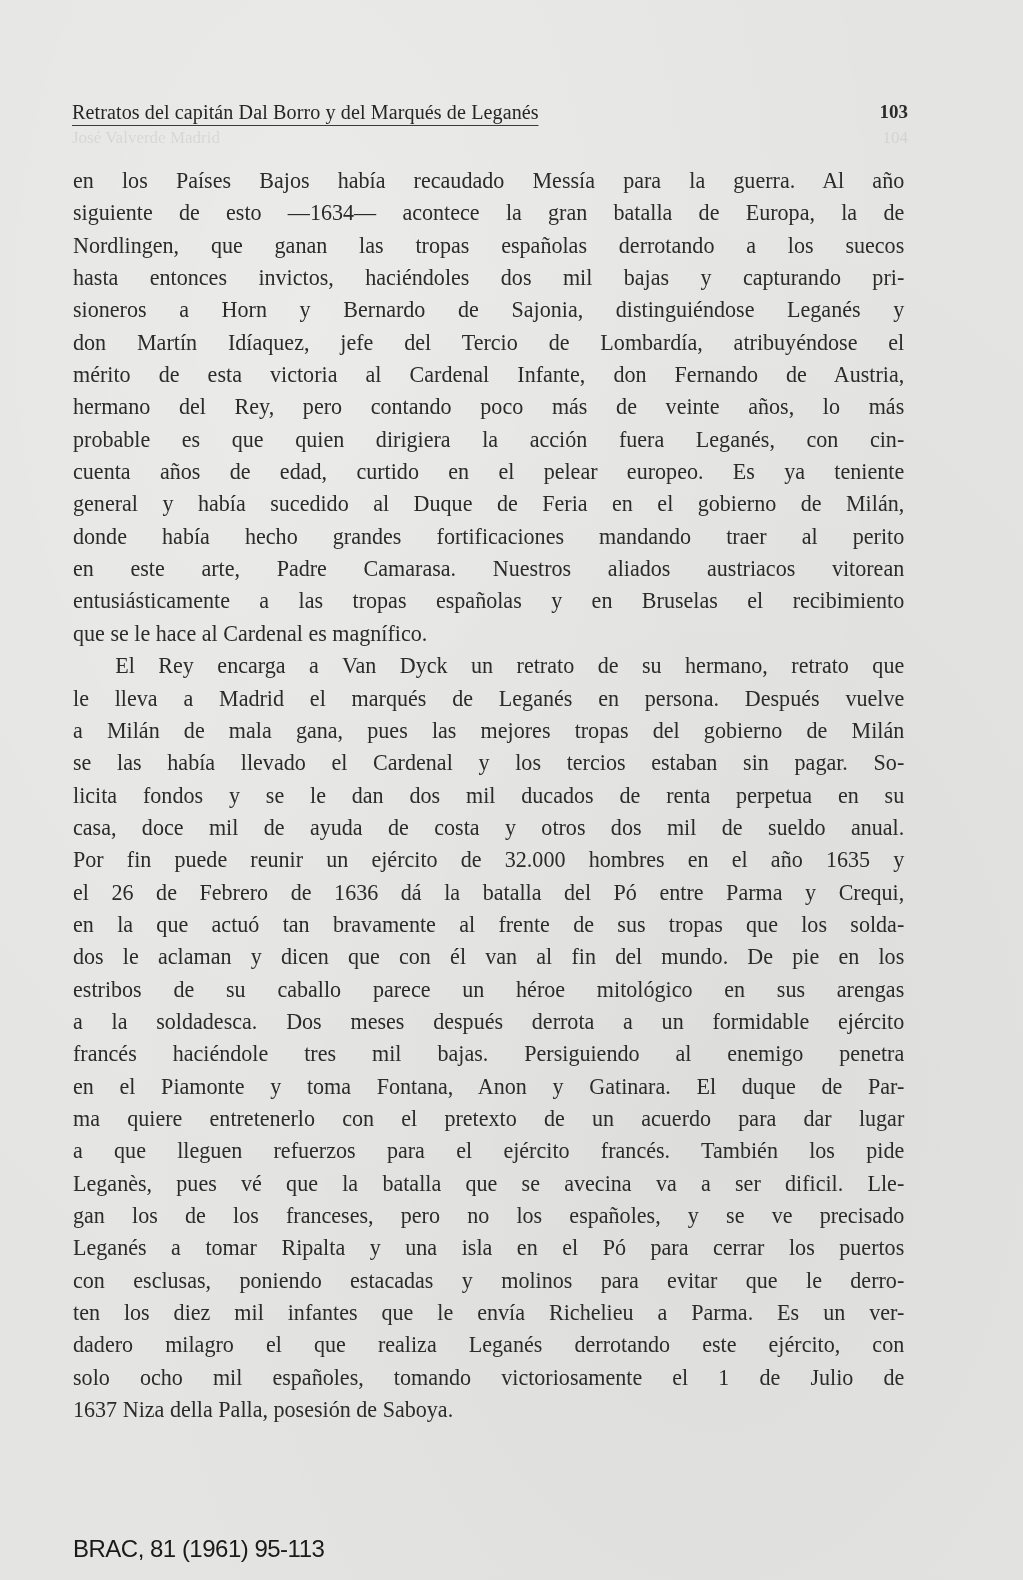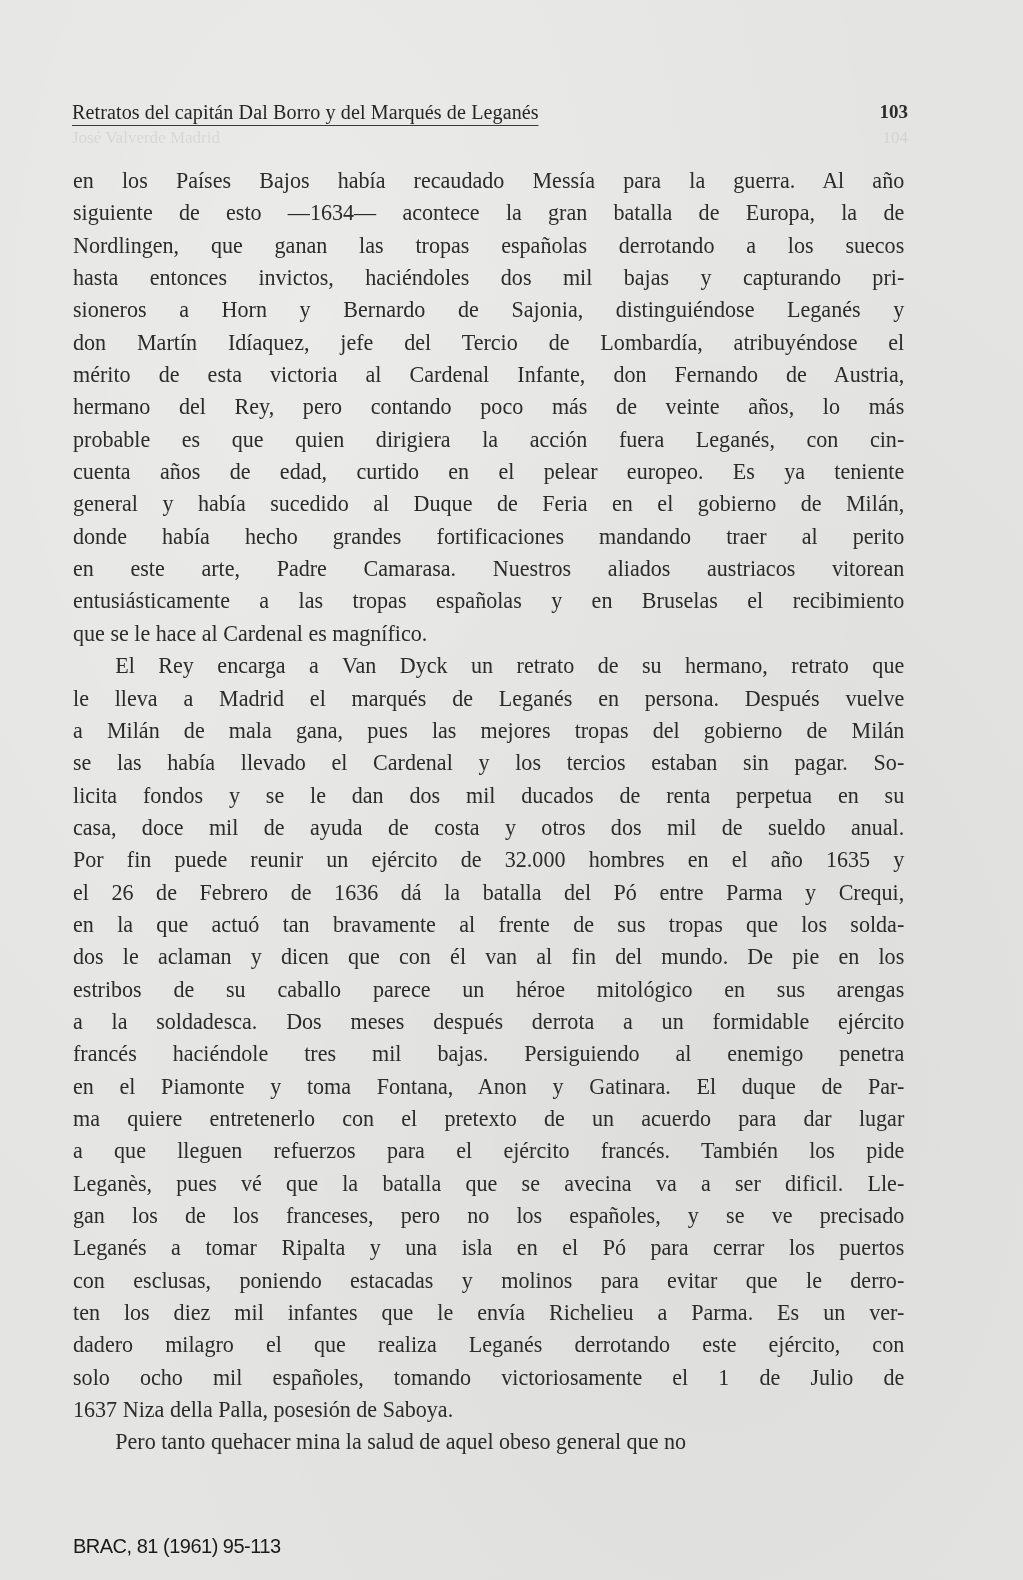--- a/index.html
+++ b/index.html
@@ -92,21 +92,21 @@
     }
     .line.indent {
       padding-left: 44px;
       box-sizing: border-box;
     }
     .footer-citation {
       position: absolute;
       left: 73px;
       top: 1535px;
       font-family: "Liberation Sans", "DejaVu Sans", sans-serif;
-      font-size: 20px;
+      font-size: 24px;
       color: #1a1a1a;
       letter-spacing: -0.5px;
     }
   </style>
 </head>
 <body>
 
 <div class="page">
 
   <div class="bleed-through">
@@ -156,20 +156,17 @@
         <span class="line">a que lleguen refuerzos para el ejército francés. También los pide</span>
         <span class="line">Leganès, pues vé que la batalla que se avecina va a ser dificil. Lle-</span>
         <span class="line">gan los de los franceses, pero no los españoles, y se ve precisado</span>
         <span class="line">Leganés a tomar Ripalta y una isla en el Pó para cerrar los puertos</span>
         <span class="line">con esclusas, poniendo estacadas y molinos para evitar que le derro-</span>
         <span class="line">ten los diez mil infantes que le envía Richelieu a Parma. Es un ver-</span>
         <span class="line">dadero milagro el que realiza Leganés derrotando este ejército, con</span>
         <span class="line">solo ocho mil españoles, tomando victoriosamente el 1 de Julio de</span>
         <span class="line last">1637 Niza della Palla, posesión de Saboya.</span>
       </div>
-      <div>
-        <span class="line indent last">Pero tanto quehacer mina la salud de aquel obeso general que no</span>
-      </div>
     </div>
 
   <div class="footer-citation">BRAC, 81 (1961) 95-113</div>
 
 </div>
 
 </body></html>

